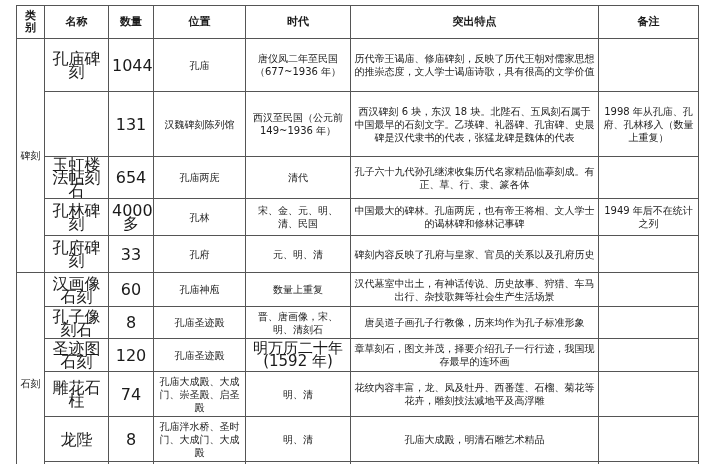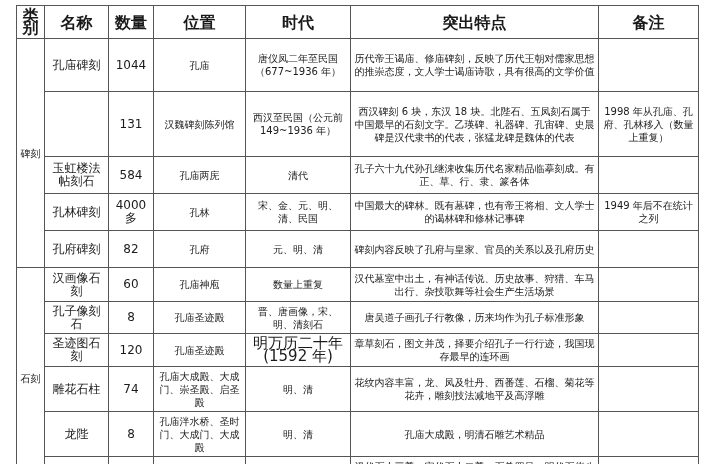--- a/index.html
+++ b/index.html
@@ -7,23 +7,23 @@
          font-family: "DejaVu Sans", "Liberation Sans", sans-serif; color: #1a1a1a; }
   table.main {
     position: absolute; left: 16px; top: 5px;
     border-collapse: collapse; table-layout: fixed;
     width: 682px; font-size: 10px; line-height: 13px;
   }
   table.main td, table.main th {
     border: 1px solid #555; text-align: center; vertical-align: middle;
     padding: 1px 3px; font-weight: normal; overflow: hidden;
   }
-  table.main th { font-family: Liberation Sans, sans-serif; font-weight: bold; font-size: 16px; }
+  table.main th { font-family: Liberation Mono, monospace; font-weight: bold; font-size: 11px; }
   td.cat { font-weight: bold; padding: 0 4px; line-height: 13px; }
-  td.name, td.count { font-size: 12px; margin-left: 25px; }
+  td.name, td.count { font-size: 16px; margin-left: 25px; }
   td.feat { padding: 1px 4px; }
   .footnote {
     position: absolute; left: 6px; top: 446px; font-size: 16px;
     letter-spacing: 1.6px; font-family: "DejaVu Serif", "Liberation Serif", serif; color: #222;
     white-space: nowrap;
     margin-top: 20px;
   }
 </style>
 </head>
 <body>
@@ -62,37 +62,37 @@
     <tr style="height:65px">
       <td class="name"></td>
       <td class="count">131</td>
       <td>汉魏碑刻陈列馆</td>
       <td>西汉至民国（公元前149~1936 年）</td>
       <td class="feat">西汉碑刻 6 块，东汉 18 块。北陛石、五凤刻石属于中国最早的石刻文字。乙瑛碑、礼器碑、孔宙碑、史晨碑是汉代隶书的代表，张猛龙碑是魏体的代表</td>
       <td>1998 年从孔庙、孔府、孔林移入（数量上重复）</td>
     </tr>
     <tr style="height:37px">
       <td class="name">玉虹楼法帖刻石</td>
-      <td class="count">584</td>
+      <td class="count">654</td>
       <td>孔庙两庑</td>
       <td>清代</td>
       <td class="feat">孔子六十九代孙孔继涑收集历代名家精品临摹刻成。有正、草、行、隶、篆各体</td>
       <td></td>
     </tr>
     <tr style="height:37px">
       <td class="name">孔林碑刻</td>
       <td class="count">4000 多</td>
       <td>孔林</td>
       <td>宋、金、元、明、清、民国</td>
-      <td class="feat">中国最大的碑林。既有墓碑，也有帝王将相、文人学士的谒林碑和修林记事碑</td>
+      <td class="feat">中国最大的碑林。孔庙两庑，也有帝王将相、文人学士的谒林碑和修林记事碑</td>
       <td>1949 年后不在统计之列</td>
     </tr>
     <tr style="height:37px">
       <td class="name">孔府碑刻</td>
-      <td class="count">82</td>
+      <td class="count">33</td>
       <td>孔府</td>
       <td>元、明、清</td>
       <td class="feat">碑刻内容反映了孔府与皇家、官员的关系以及孔府历史</td>
       <td></td>
     </tr>
     <tr style="height:34px">
       <td class="cat" rowspan="6">石刻</td>
       <td class="name">汉画像石刻</td>
       <td class="count">60</td>
       <td>孔庙神庖</td>

